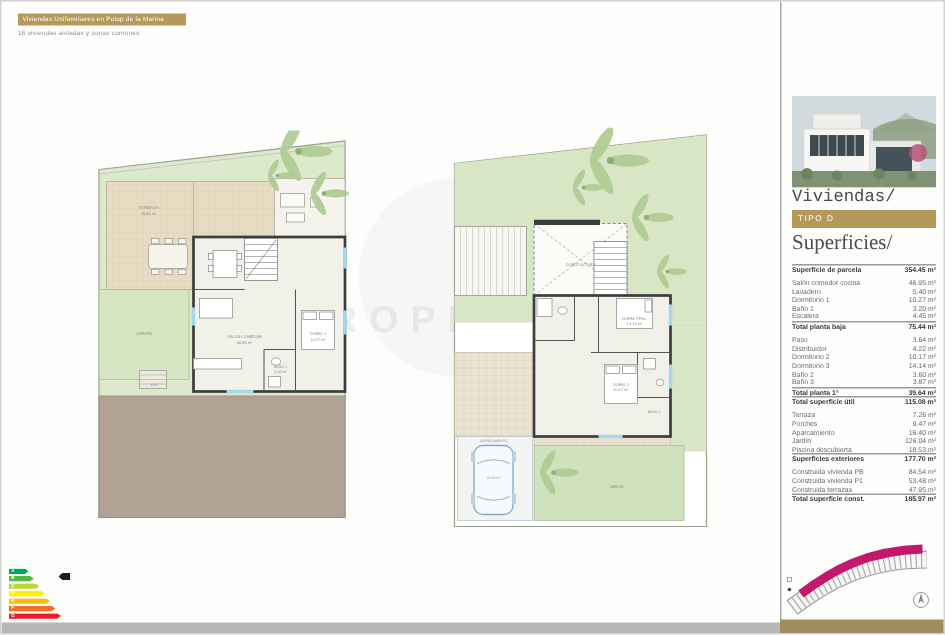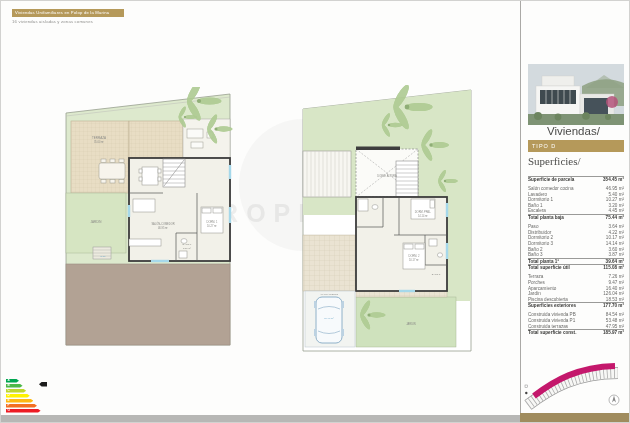--- a/index.html
+++ b/index.html
@@ -14,27 +14,27 @@
   .wm-ellipse{position:absolute;left:238px;top:118px;width:128px;height:132px;border-radius:50%;
               background:rgba(150,150,150,.07);}
   .wm-text{position:absolute;left:150px;top:198px;width:330px;text-align:center;font-size:25px;
            font-weight:bold;letter-spacing:8px;color:rgba(120,120,120,.12);}
   
   .plan-left{position:absolute;left:62px;top:86px;}
   .plan-right{position:absolute;left:298px;top:84px;}
   
   .sb-divider{position:absolute;left:519px;top:0;width:1px;height:423px;background:#aaa9a6;}
   .sb-photo{position:absolute;left:527px;top:63px;width:96px;height:61px;}
-  .sb-title1{position:absolute;left:546px;top:124px;font-family:Liberation Sans, sans-serif;
+  .sb-title1{position:absolute;left:527px;top:124px;font-family:Liberation Mono, monospace;
              font-size:11.5px;color:#4c4c4a;}
   .sb-tipo{position:absolute;left:527px;top:139px;width:96px;height:12px;background:#b5995a;
            color:#fff;font-size:5.5px;line-height:12px;padding-left:4px;box-sizing:border-box;
            letter-spacing:1px;}
   .sb-title2{position:absolute;left:527px;top:154px;font-family:"Liberation Serif",serif;
-             font-size:11px;color:#4c4c4a;}
+             font-size:14px;color:#4c4c4a;}
   .sb-table{position:absolute;left:527px;top:175px;width:96px;}
   .srow{display:flex;justify-content:space-between;font-size:4.6px;line-height:5.6px;color:#6a6a68;}
   .srow.bold{font-weight:bold;color:#3a3a38;border-top:.5px solid #9a9a98;}
   .srow.gap{margin-bottom:3.5px;}
   .sb-siteplan{position:absolute;left:521px;top:348px;}
   
   .strip-left{position:absolute;left:0;top:414px;width:519px;height:7px;background:#b7b7b5;}
   .strip-right{position:absolute;left:519px;top:412px;width:111px;height:9px;background:#a08c5e;}
   
   .energy{position:absolute;left:5px;top:378px;}

